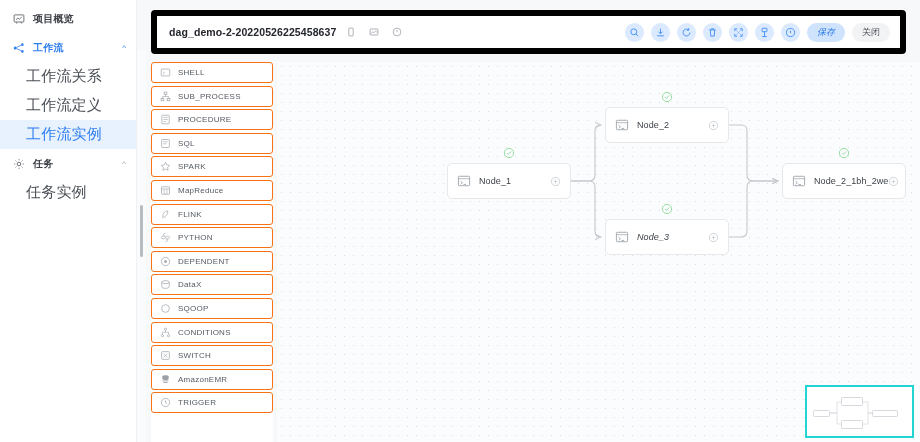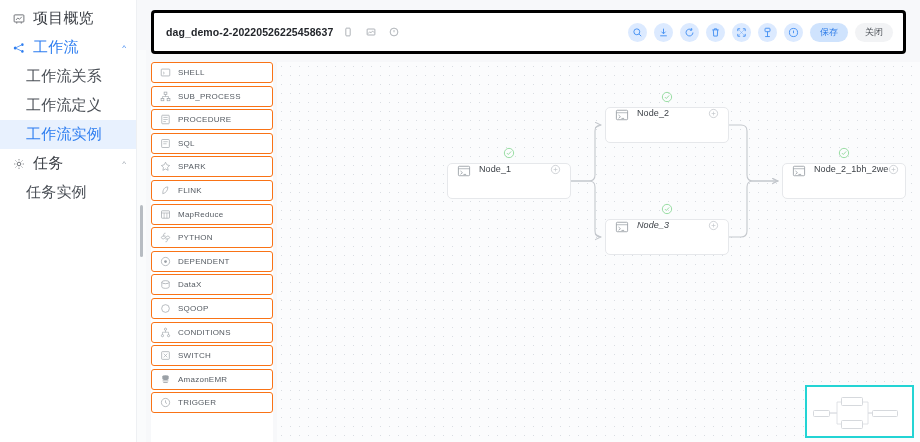--- a/index.html
+++ b/index.html
@@ -14,21 +14,21 @@
   .sidebar {
     width: 137px; height: 442px; background: #ffffff;
     border-right: 1px solid #eef0f3; flex: 0 0 137px;
     padding-top: 4px; position: relative; z-index: 3;
   }
   .nav-row {
     display: flex; align-items: center; height: 29px;
     padding: 0 10px 0 12px; cursor: pointer; position: relative;
   }
   .nav-row .ico { width: 14px; height: 14px; flex: 0 0 14px; display:flex; align-items:center; justify-content:center; margin-right: 7px; }
-  .nav-row .txt { font-size: 15px; color: #3b3f45; letter-spacing: .2px; white-space: nowrap; }
+  .nav-row .txt { font-size: 10px; color: #3b3f45; letter-spacing: .2px; white-space: nowrap; font-weight: bold; }
   .nav-row .chev { margin-left: auto; font-size: 8px; color: #9aa3ad; line-height: 1; }
   .nav-row.active .txt { color: #2e7ef0; }
   .nav-row.active .chev { color: #2e7ef0; }
   .sub-row {
     display: flex; align-items: center; height: 29px;
     padding-left: 26px; cursor: pointer;
   }
   .sub-row .txt { font-size: 15px; color: #4a4f56; letter-spacing: .2px; white-space: nowrap; }
   .sub-row.selected { background: #e8f1fe; }
   .sub-row.selected .txt { color: #2e7ef0; }
@@ -36,36 +36,36 @@
   
   .side-scroll { position: absolute; left: 137px; top: 50px; width: 9px; height: 392px; background: #fafbfc; z-index: 4; }
   .side-thumb { position: absolute; left: 3px; top: 155px; width: 3px; height: 52px; background: #b7bcc2; border-radius: 2px; }
 
   
   .right { flex: 1; position: relative; background: #f7f8fa; }
 
   
   .header {
     position: absolute; left: 14px; top: 10px; right: 14px; height: 44px;
-    background: #fff; border: 3px solid #000000; border-radius: 4px;
+    background: #fff; border: 6px solid #000000; border-radius: 4px;
     display: flex; align-items: center; padding: 0 10px 0 12px;
   }
   .dag-title { font-size: 10.5px; font-weight: bold; color: #23262b; letter-spacing: .1px; white-space: nowrap; }
   .title-icons { display: flex; align-items: center; margin-left: 9px; gap: 12px; }
   .ti { width: 11px; height: 11px; display:flex; align-items:center; justify-content:center; cursor: pointer; }
   .tools { margin-left: auto; display: flex; align-items: center; gap: 7px; }
   .cbtn {
     width: 19px; height: 19px; border-radius: 50%; background: #dceaff;
     display: flex; align-items: center; justify-content: center; cursor: pointer; flex: 0 0 19px;
   }
   .pill {
     height: 19px; padding: 0 10px; border-radius: 10px; font-size: 9px;
     display: flex; align-items: center; justify-content: center; cursor: pointer; white-space: nowrap;
   }
-  .pill.save { background: #cfe3fd; color: #2a7ae8; }
+  .pill.save { background: #cfe3fd; color: #2a7ae8; font-style: italic; }
   .pill.close { background: #f2f3f5; color: #494e55; }
 
   
   .palette {
     position: absolute; left: 14px; top: 62px; width: 122px; bottom: 0;
     background: #fff; overflow: hidden;
   }
   .task-item {
     height: 21px; margin-bottom: 2.6px; border: 1px solid #f97316; border-radius: 3px;
     display: flex; align-items: center; padding-left: 8px; background: #fff; cursor: grab;
@@ -77,21 +77,21 @@
   .canvas {
     position: absolute; left: 140px; top: 62px; right: 0; bottom: 0;
     background-color: #fbfcfd;
     background-image: radial-gradient(#d9dde2 0.7px, transparent 0.7px);
     background-size: 9px 9px; background-position: 0 0;
     overflow: hidden;
   }
   .node {
     position: absolute; height: 36px; background: #fff;
     border: 1px solid #e6e8eb; border-radius: 5px;
-    display: flex; padding: 0 9px 0 9px; cursor: pointer;
+    display: flex; align-items: center; padding: 0 9px 0 9px; cursor: pointer;
   }
   .node .nico { width: 14px; height: 14px; flex: 0 0 14px; margin-right: 8px; display:flex; align-items:center; justify-content:center; }
   .node .nlabel { font-size: 9px; color: #3d4248; white-space: nowrap; letter-spacing: .1px; }
   .node .nplus { margin-left: auto; width: 11px; height: 11px; display:flex; align-items:center; justify-content:center; }
   .badge { position: absolute; width: 12px; height: 12px; }
 
   .edges { position: absolute; left: 0; top: 0; width: 100%; height: 100%; pointer-events: none; }
 
   .minimap {
     position: absolute; right: 6px; bottom: 4px; width: 109px; height: 53px;
@@ -274,33 +274,33 @@
           <span class="tico">
             <svg width="11" height="11" viewBox="0 0 16 16" fill="none" stroke="#9aa0a6" stroke-width="1">
               <path d="M8 1.8 L10 5.6 L14 6.6 L11 9.4 L11.8 13.6 L8 11.6 L4.2 13.6 L5 9.4 L2 6.6 L6 5.6 Z" stroke-width=".95"></path>
             </svg>
           </span>
           <span class="tlabel">SPARK</span>
         </div>
         <div class="task-item">
           <span class="tico">
             <svg width="11" height="11" viewBox="0 0 16 16" fill="none" stroke="#9aa0a6" stroke-width="1">
-              <path d="M4 12.6 C4 6 7 3 11.4 2.8 C11.4 8 8.6 11.6 4 12.6 Z" stroke-width=".95"></path>
-            </svg>
-          </span>
-          <span class="tlabel">FLINK</span>
-        </div>
-        <div class="task-item">
-          <span class="tico">
-            <svg width="11" height="11" viewBox="0 0 16 16" fill="none" stroke="#9aa0a6" stroke-width="1">
               <rect x="2.2" y="2.6" width="11.6" height="10.8" rx="1"></rect>
               <path d="M2.2 5.8 L13.8 5.8 M6 5.8 L6 13.4 M10 5.8 L10 13.4" stroke-width=".8"></path>
             </svg>
           </span>
           <span class="tlabel">MapReduce</span>
+        </div>
+        <div class="task-item">
+          <span class="tico">
+            <svg width="11" height="11" viewBox="0 0 16 16" fill="none" stroke="#9aa0a6" stroke-width="1">
+              <path d="M4 12.6 C4 6 7 3 11.4 2.8 C11.4 8 8.6 11.6 4 12.6 Z" stroke-width=".95"></path>
+            </svg>
+          </span>
+          <span class="tlabel">FLINK</span>
         </div>
         <div class="task-item">
           <span class="tico">
             <svg width="11" height="11" viewBox="0 0 16 16" fill="none" stroke="#9aa0a6" stroke-width="1">
               <path d="M8 1.8 C5.2 1.8 5.4 3.2 5.4 4.6 L5.4 6 L8.2 6 M8 14.2 C10.8 14.2 10.6 12.8 10.6 11.4 L10.6 10 L7.8 10" stroke-width=".95"></path>
               <path d="M5.4 6 C2.8 6 2 7 2 8 C2 9 2.8 10 5.4 10 L10.6 6 C13.2 6 14 7 14 8 C14 9 13.2 10 10.6 10" stroke-width=".95"></path>
             </svg>
           </span>
           <span class="tlabel">PYTHON</span>
         </div>

